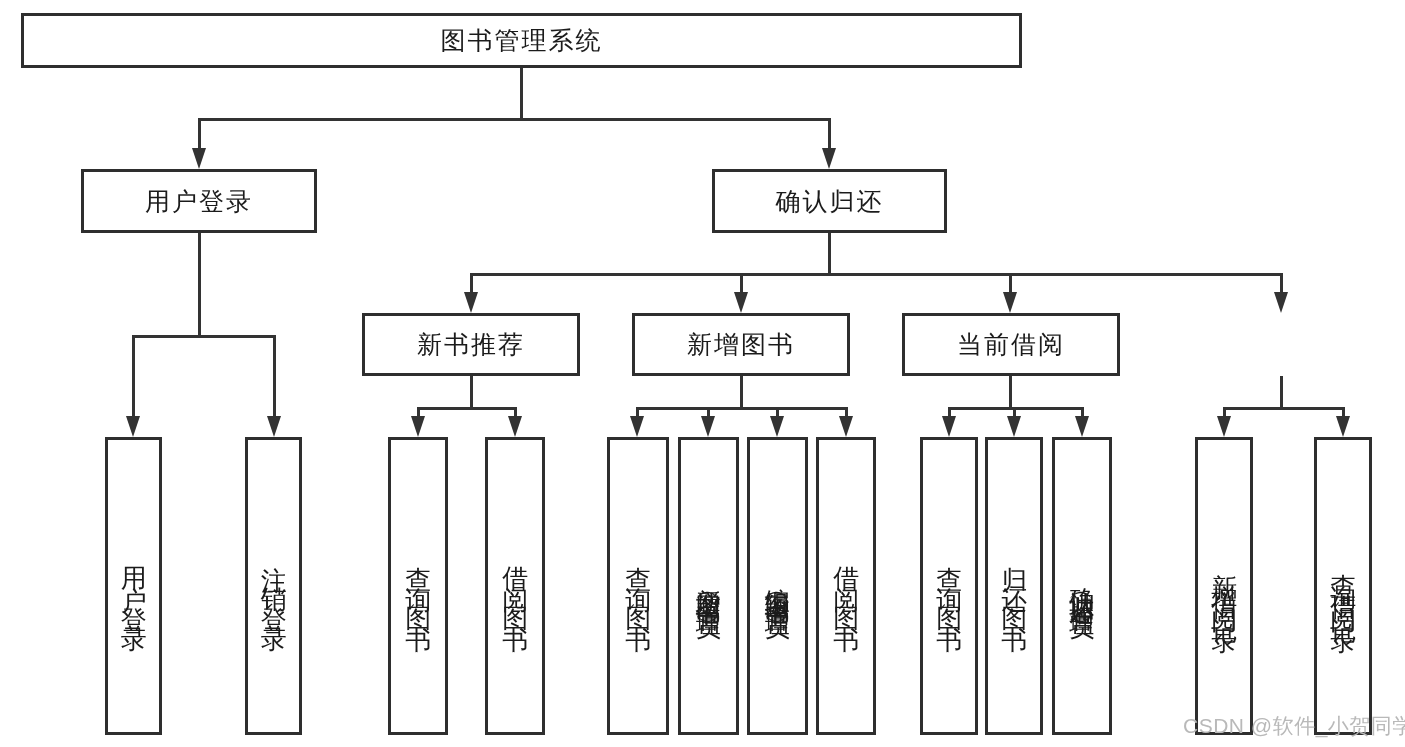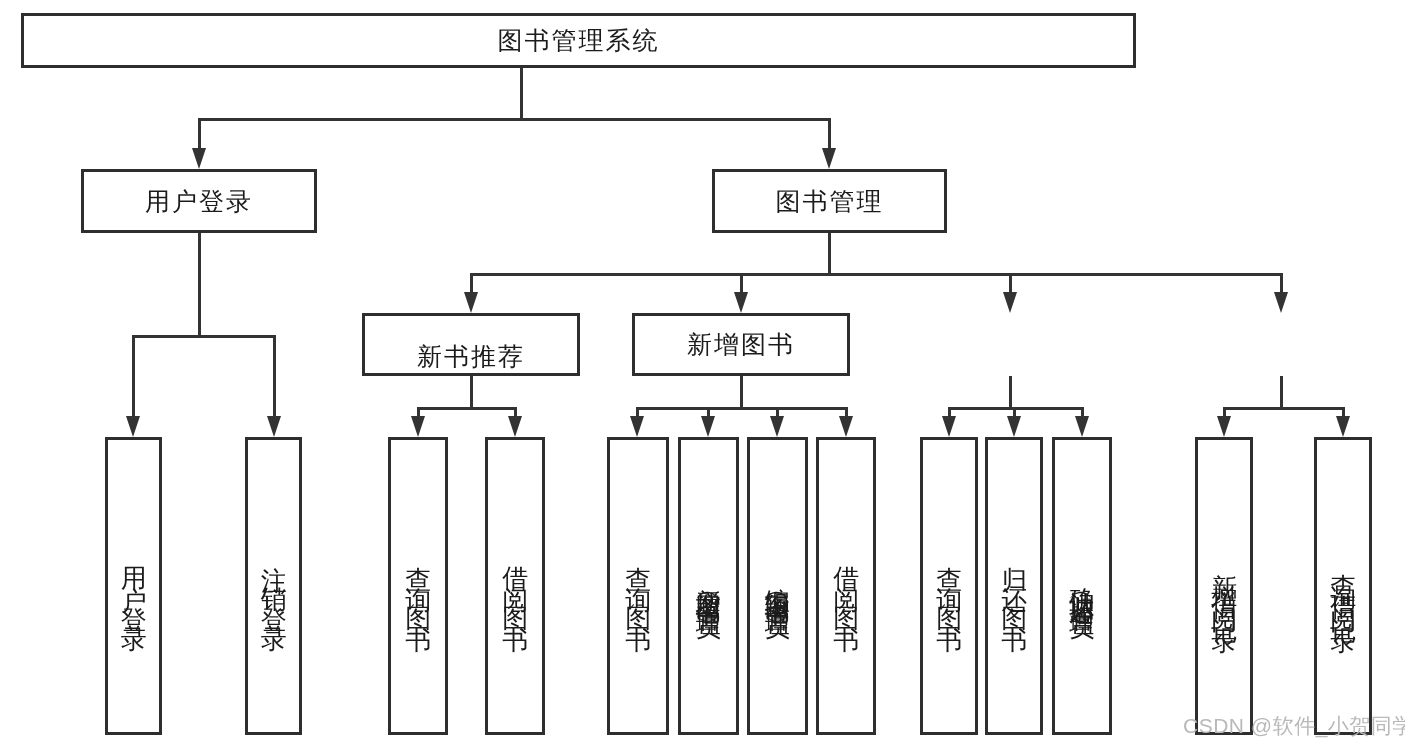--- a/index.html
+++ b/index.html
@@ -28,36 +28,39 @@
   .watermark{
     position:absolute;left:1183px;top:712px;z-index:5;
     font-size:21px;letter-spacing:0.5px;white-space:nowrap;
   }
 </style>
 </head>
 <body>
 
 <div class="stage" style="background: rgb(255, 255, 255);">
 
-  <div class="box hbox" style="left: 21px; top: 13px; width: 1115px; height: 55px; border-color: rgb(46, 46, 46); color: rgb(27, 27, 27);">
+  <div class="box hbox" style="left: 21px; top: 13px; width: 1001px; height: 55px; border-color: rgb(46, 46, 46); color: rgb(27, 27, 27);">
     <span>图书管理系统</span>
   </div>
 
   <div class="box hbox" style="left: 81px; top: 169px; width: 236px; height: 64px; border-color: rgb(46, 46, 46); color: rgb(27, 27, 27);">
     <span>用户登录</span>
   </div>
   <div class="box hbox" style="left: 712px; top: 169px; width: 235px; height: 64px; border-color: rgb(46, 46, 46); color: rgb(27, 27, 27);">
-    <span>图书管理</span>
+    <span>确认归还</span>
   </div>
 
-  <div class="box hbox" style="left: 362px; top: 313px; width: 218px; height: 63px; border-color: rgb(46, 46, 46); color: rgb(27, 27, 27); align-items: flex-end;">
+  <div class="box hbox" style="left: 362px; top: 313px; width: 218px; height: 63px; border-color: rgb(46, 46, 46); color: rgb(27, 27, 27);">
     <span>新书推荐</span>
   </div>
   <div class="box hbox" style="left: 632px; top: 313px; width: 218px; height: 63px; border-color: rgb(46, 46, 46); color: rgb(27, 27, 27);">
     <span>新增图书</span>
+  </div>
+  <div class="box hbox" style="left: 902px; top: 313px; width: 218px; height: 63px; border-color: rgb(46, 46, 46); color: rgb(27, 27, 27);">
+    <span>当前借阅</span>
   </div>
 
   <div class="box leaf ls4" style="left: 105px; top: 437px; width: 57px; height: 298px; border-color: rgb(46, 46, 46); color: rgb(27, 27, 27);">
     <span>用户登录</span>
   </div>
   <div class="box leaf ls4" style="left: 245px; top: 437px; width: 57px; height: 298px; border-color: rgb(46, 46, 46); color: rgb(27, 27, 27);">
     <span>注销登录</span>
   </div>
 
   <div class="box leaf ls4" style="left: 388px; top: 437px; width: 60px; height: 298px; border-color: rgb(46, 46, 46); color: rgb(27, 27, 27);">

